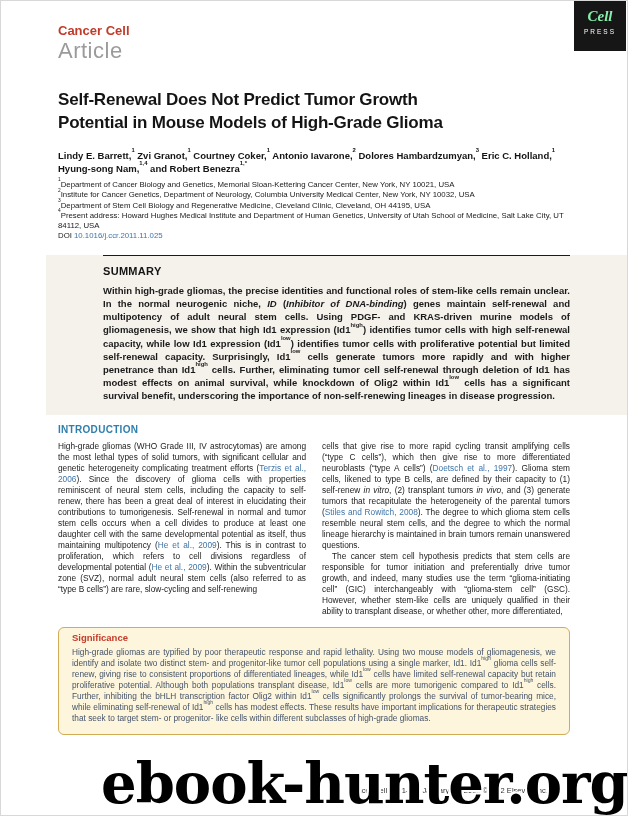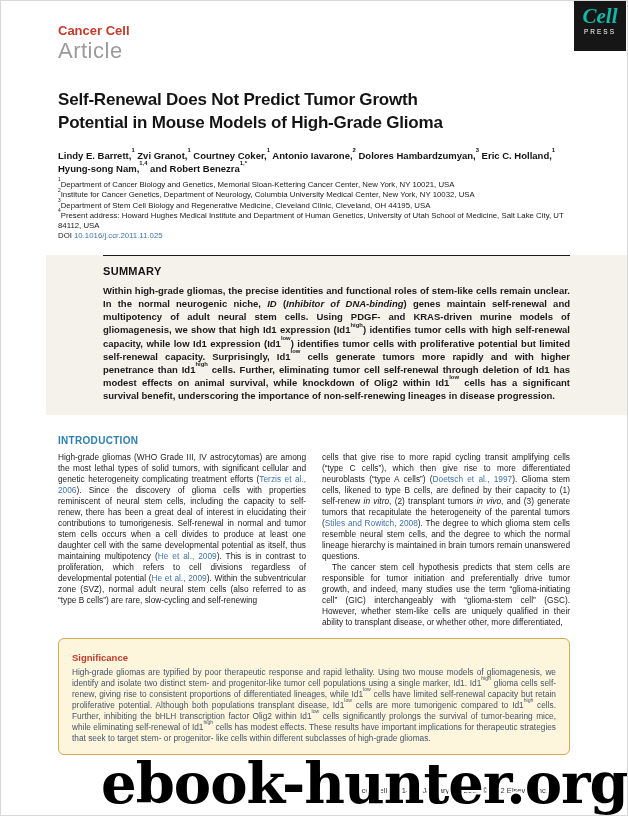--- a/index.html
+++ b/index.html
@@ -20,45 +20,45 @@
     overflow:hidden;border:1px solid #d8d8d8;
   }
   
   .masthead{padding:22px 57px 0;position:relative;}
   .journal-name{color:var(--brand-red,#c13b2a);font-size:13px;font-weight:bold;line-height:15px;}
   .article-type{color:var(--article-gray,#9b9b9b);font-size:22px;font-weight:normal;line-height:26px;letter-spacing:.5px;}
   .press-logo{
     position:absolute;top:-12px;right:1px;width:52px;height:62px;background:#161616;
     display:flex;flex-direction:column;align-items:center;justify-content:center;gap:1px;
   }
-  .logo-cell{color:#14b8a6;font-family:"Liberation Serif","DejaVu Serif",serif;font-style:italic;font-weight:bold;font-size:21px;line-height:22px;}
+  .logo-cell{color:#86efac;font-family:"Liberation Serif","DejaVu Serif",serif;font-style:italic;font-weight:bold;font-size:15px;line-height:22px;}
   .logo-press{color:#fff;font-size:6.5px;letter-spacing:2px;line-height:8px;}
   
   .title{margin:24px 57px 0;font-size:17px;font-weight:bold;line-height:23px;color:#141414;letter-spacing:-.2px;}
   .authors{margin:16px 57px 0;font-size:9.5px;font-weight:bold;line-height:12.5px;color:#141414;}
   .affils{margin:5px 57px 0;font-size:7.8px;line-height:10.3px;color:#202020;}
   sup{font-size:.62em;line-height:0;position:relative;top:-.45em;}
   .link{color:var(--link-blue,#3e74a8);cursor:pointer;}
   
   .summary-band{margin-top:13px;background:var(--summary-bg,#f5f2ec);margin-left:45px;}
   .summary-inner{margin:0 57px;border-top:1.5px solid #1a1a1a;padding:9px 0 12px;}
   .summary-heading{font-size:11px;font-weight:bold;color:#141414;margin-bottom:7px;letter-spacing:.3px;}
   .summary-text{font-size:9.5px;font-weight:bold;line-height:13.2px;color:#1a1a1a;text-align:justify;}
   
-  .intro{margin:20px 57px 0;}
+  .intro{margin:9px 57px 0;}
   .intro-heading{font-size:10px;font-weight:bold;color:var(--heading-blue,#2e7fad);margin-bottom:6px;letter-spacing:.3px;}
   .columns{display:flex;gap:16px;}
   .col{width:248px;}
   .body-p{font-size:8.3px;line-height:11px;text-align:justify;color:#222;}
   .body-p.indent{text-indent:10px;}
   
   .significance{
     margin:10px 57px 0;background:var(--sig-bg,#fdf5dc);
     border:1.5px solid var(--sig-border,#d2ab55);border-radius:6px;
-    padding:13px 13px 10px;
+    padding:4px 13px 10px;
   }
   .sig-heading{font-size:9.5px;font-weight:bold;color:var(--brand-red,#c13b2a);margin-bottom:4px;}
   .sig-text{font-size:8.3px;line-height:11px;text-align:justify;color:var(--sig-text,#44546a);}
   
   .footer{position:absolute;left:57px;right:57px;bottom:20px;text-align:right;font-size:7.5px;color:#333;z-index:1;}
   .footer-page{margin-left:16px;}
   
   .watermark{
     position:absolute;left:100px;bottom:4px;z-index:5;
     font-family:"DejaVu Serif","Liberation Serif",serif;font-weight:bold;

